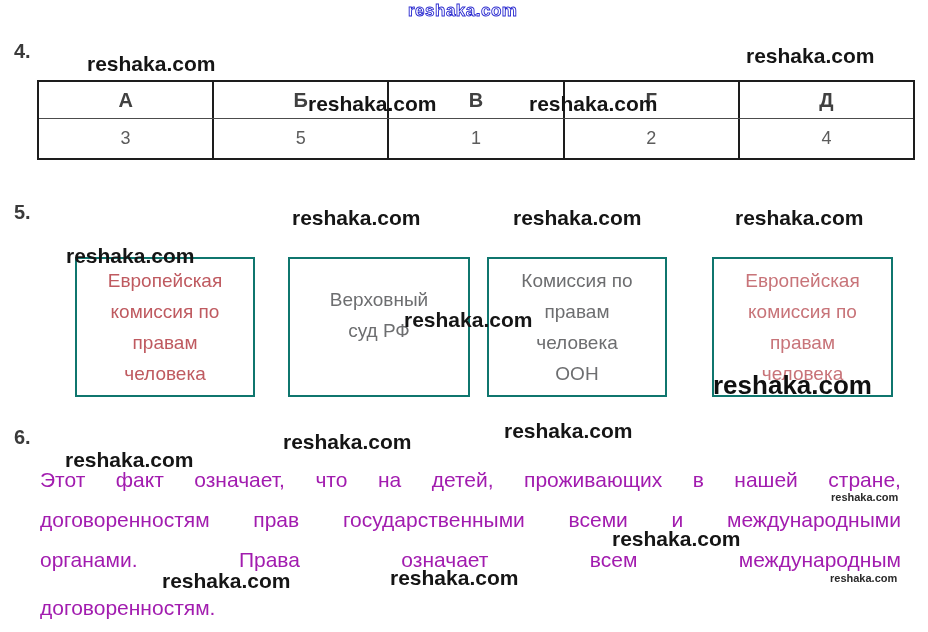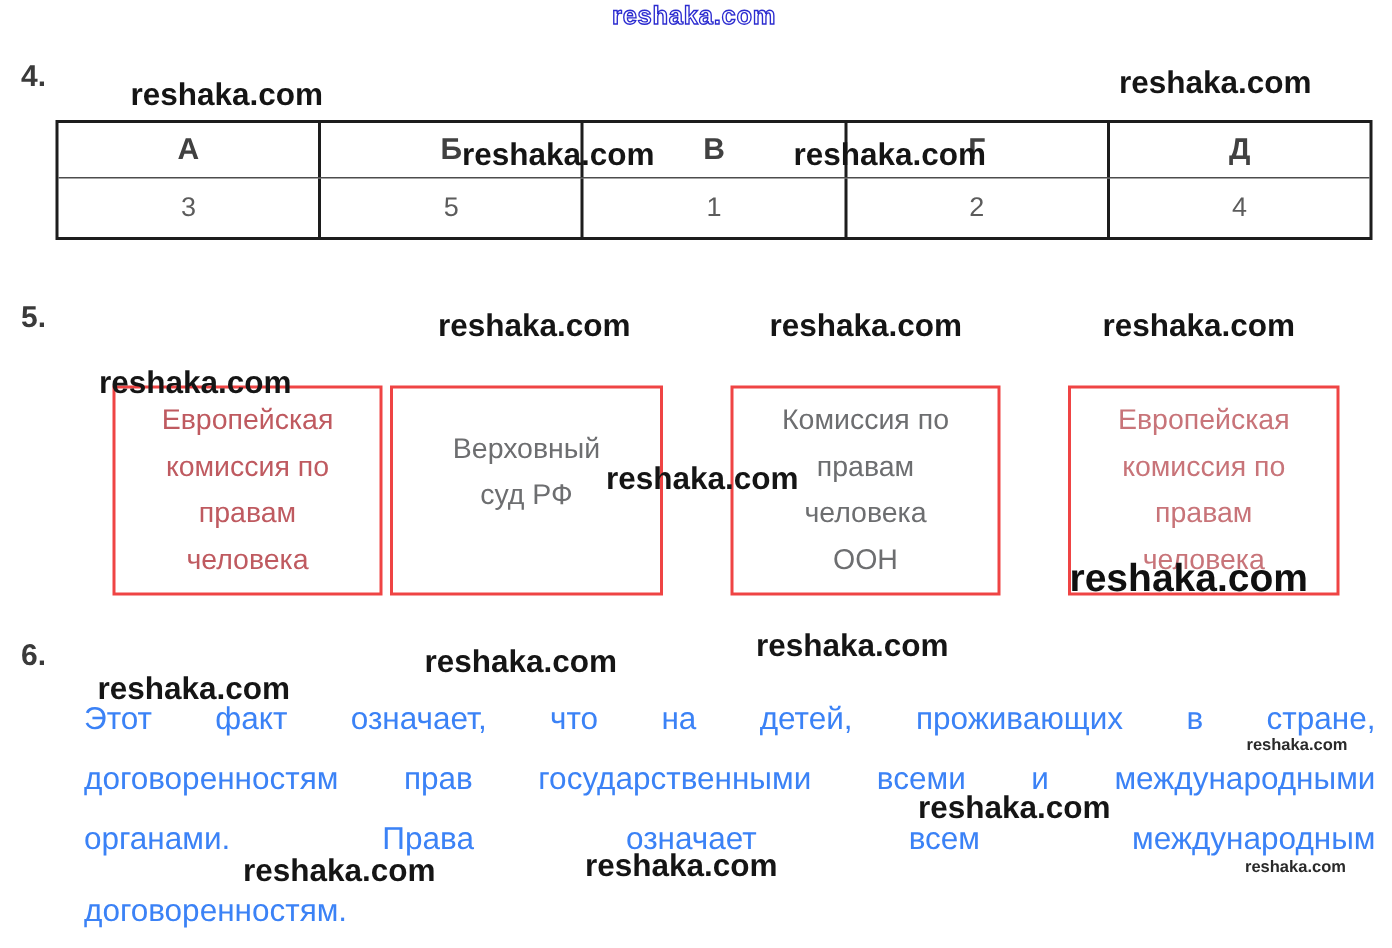--- a/index.html
+++ b/index.html
@@ -17,33 +17,33 @@
   .t-row{display:flex;}
   .t-row.header{height:36px;border-bottom:1px solid #4c4c4c;}
   .t-row.values{height:39px;}
   .t-cell{flex:1;display:flex;align-items:center;justify-content:center;border-left:2px solid #1d1d1d;overflow:visible;}
   .t-cell:first-child{border-left:none;}
   .t-row.header .t-cell{font-size:20px;font-weight:bold;color:#414141;}
   .t-row.values .t-cell{font-size:18px;color:#5c5c5c;}
 
   
   .answer-box{
-    position:absolute;top:257px;height:136px;border:2px solid #ef4444;background:#fff;
+    position:absolute;top:257px;height:136px;border:2px solid #0f766e;background:#fff;
     display:flex;flex-direction:column;align-items:center;justify-content:center;
     text-align:center;font-size:19px;line-height:31px;
   }
   #box-1{left:75px;width:176px;}
-  #box-2{left:260px;width:178px;padding-bottom:0;}
+  #box-2{left:288px;width:178px;padding-bottom:0;}
   #box-2 .box-lines{margin-bottom:24px;}
   #box-3{left:487px;width:176px;}
   #box-4{left:712px;width:177px;}
   .box-line{display:block;white-space:nowrap;}
 
   
-  .answers-paragraph{position:absolute;left:56px;top:460px;width:861px;color:#3b82f6;font-size:21px;}
+  .answers-paragraph{position:absolute;left:40px;top:460px;width:861px;color:#a21caf;font-size:21px;}
   .p-line{height:40px;line-height:40px;display:flex;justify-content:space-between;white-space:nowrap;}
   .p-line.last{display:block;margin-top:8px;}
 
   
   .wm{position:absolute;white-space:nowrap;z-index:5;}
   .wm-bold{font-size:21px;font-weight:bold;color:#151515;line-height:21px;}
   .wm-xl{font-size:26px;font-weight:bold;color:#101010;line-height:24px;}
   .wm-small{font-size:11px;font-weight:600;color:#2a2a2a;line-height:11px;}
   .wm-blue{font-size:17px;font-weight:bold;color:#2b2bd0;line-height:17px;letter-spacing:0.5px;}
   @supports (-webkit-text-stroke: 1px #000){
@@ -113,20 +113,21 @@
   <div class="answers-paragraph">
     <div class="p-line">
         <span>Этот</span>
         <span>факт</span>
         <span>означает,</span>
         <span>что</span>
         <span>на</span>
         <span>детей,</span>
         <span>проживающих</span>
         <span>в</span>
+        <span>нашей</span>
         <span>стране,</span>
       </div>
     <div class="p-line">
         <span>договоренностям</span>
         <span>прав</span>
         <span>государственными</span>
         <span>всеми</span>
         <span>и</span>
         <span>международными</span>
       </div>

